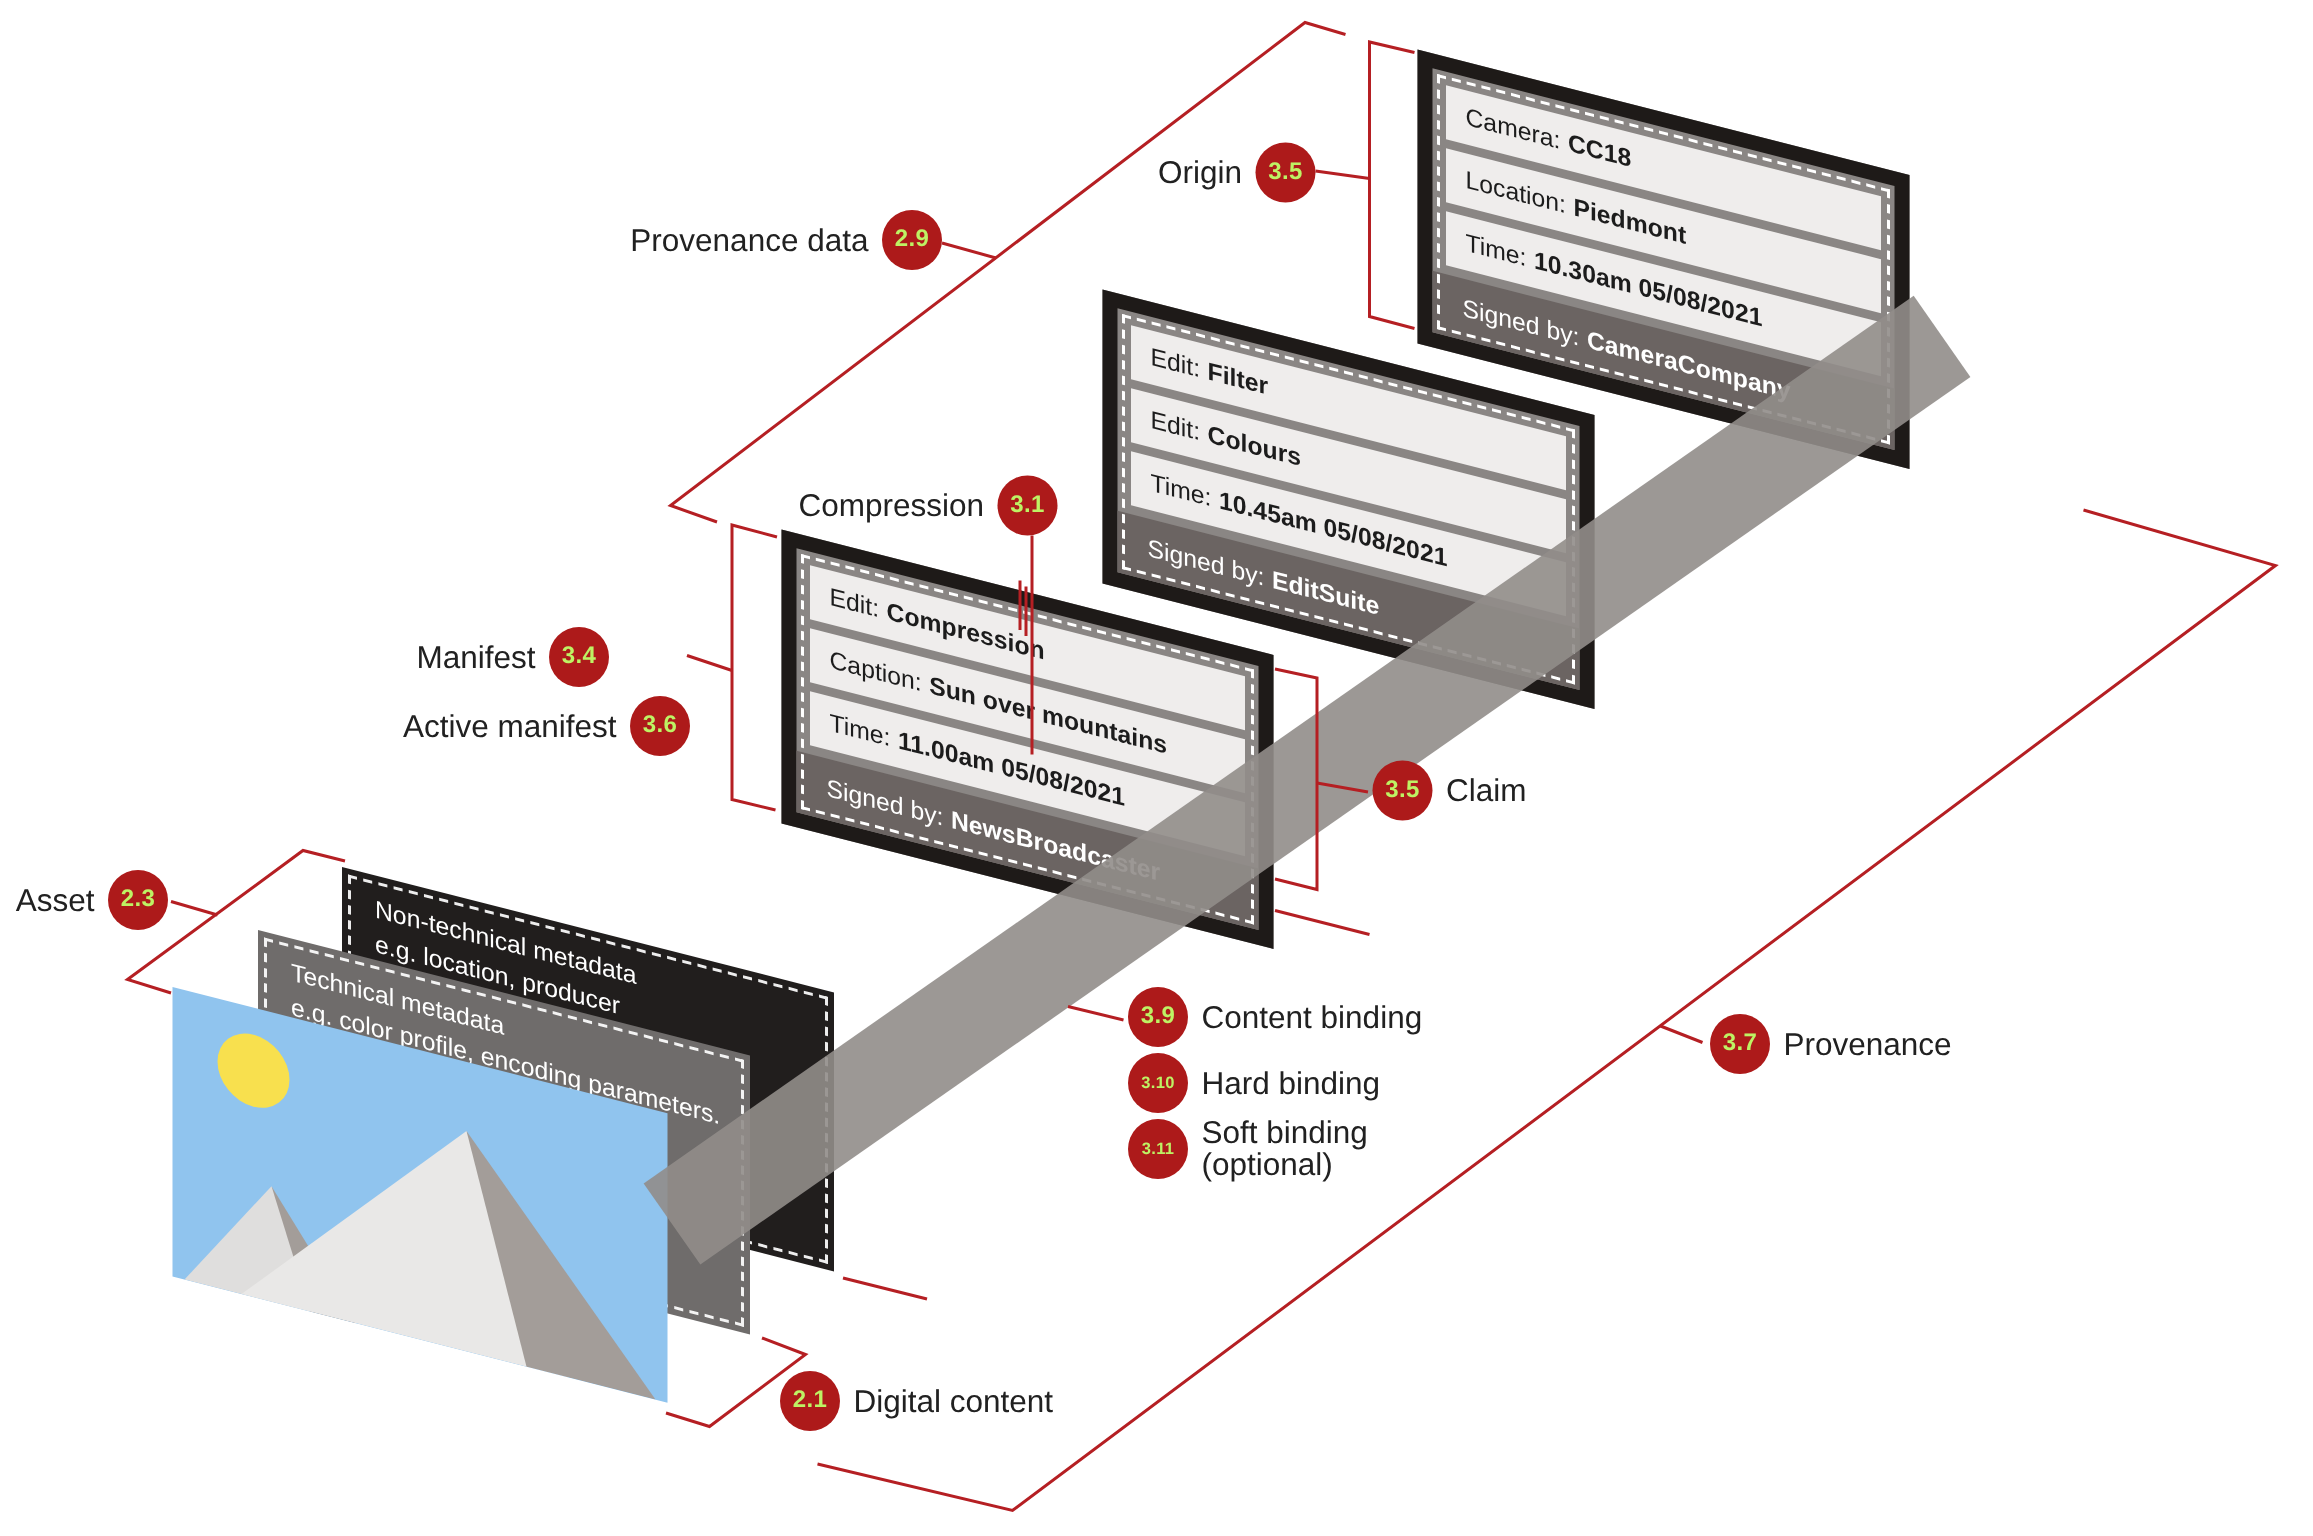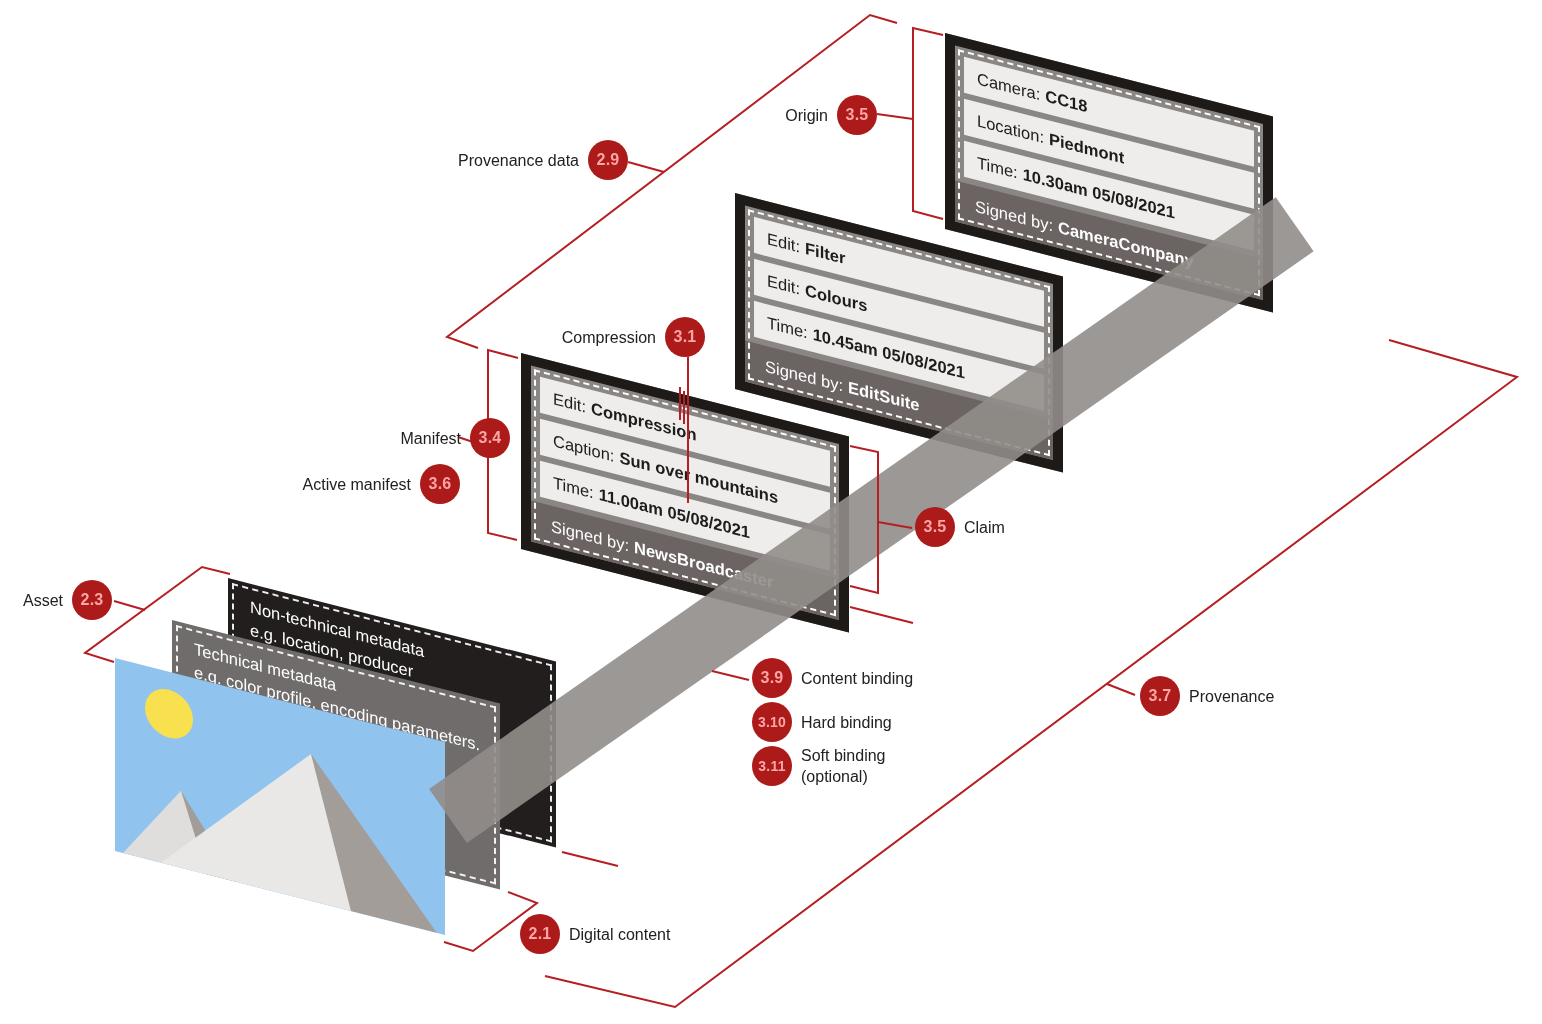--- a/index.html
+++ b/index.html
@@ -39,25 +39,25 @@
   .ribbon{position:absolute;left:448px;top:783px;width:1033px;height:66px;
        background:var(--ribbon-gray);opacity:.9;
        transform:rotate(-34.95deg);transform-origin:0 50%;z-index:6;}
 
   
   svg.lines{position:absolute;left:0;top:0;z-index:7;pointer-events:none;}
   svg.lines line, svg.lines polyline{stroke:var(--line-red);stroke-width:2;fill:none;}
 
   
   .co{position:absolute;display:flex;align-items:center;gap:9px;height:40px;z-index:8;}
-  .co .lbl{font-size:16px;color:#212121;white-space:nowrap;line-height:21px;}
+  .co .lbl{font-size:21px;color:#212121;white-space:nowrap;line-height:21px;}
   .badge{width:40px;height:40px;border-radius:50%;background:var(--badge-red);
-       color:#fca5a5;font-weight:700;font-size:16px;display:flex;align-items:center;
+       color:#bef264;font-weight:700;font-size:16px;display:flex;align-items:center;
        justify-content:center;flex:0 0 auto;letter-spacing:.2px;}
-  .badge.small{font-size:14px;}
+  .badge.small{font-size:11px;}
 </style>
 </head>
 <body>
 
 <div class="stage">
 
   <div class="meta-panel meta-dark" style="left:228px;top:578px">
     <div>
       <div>Non-technical metadata</div>
       <div>e.g. location, producer</div>
@@ -184,21 +184,21 @@
     <span class="badge">2.9</span>
   </div>
   <div class="co" style="right:665px;top:95px">
     <span class="lbl">Origin</span>
     <span class="badge">3.5</span>
   </div>
   <div class="co" style="right:837px;top:317px">
     <span class="lbl">Compression</span>
     <span class="badge">3.1</span>
   </div>
-  <div class="co" style="right:1032px;top:418px">
+  <div class="co" style="right:1136px;top:418px">
     <span class="lbl">Manifest</span>
     <span class="badge">3.4</span>
   </div>
   <div class="co" style="right:1082px;top:464px">
     <span class="lbl">Active manifest</span>
     <span class="badge">3.6</span>
   </div>
   <div class="co" style="right:1430px;top:580px">
     <span class="lbl">Asset</span>
     <span class="badge">2.3</span>

